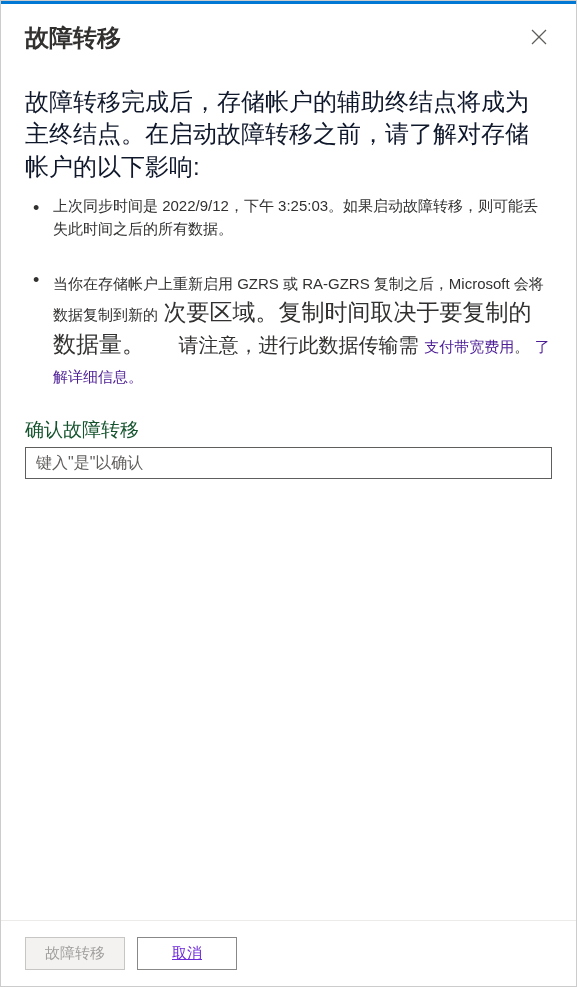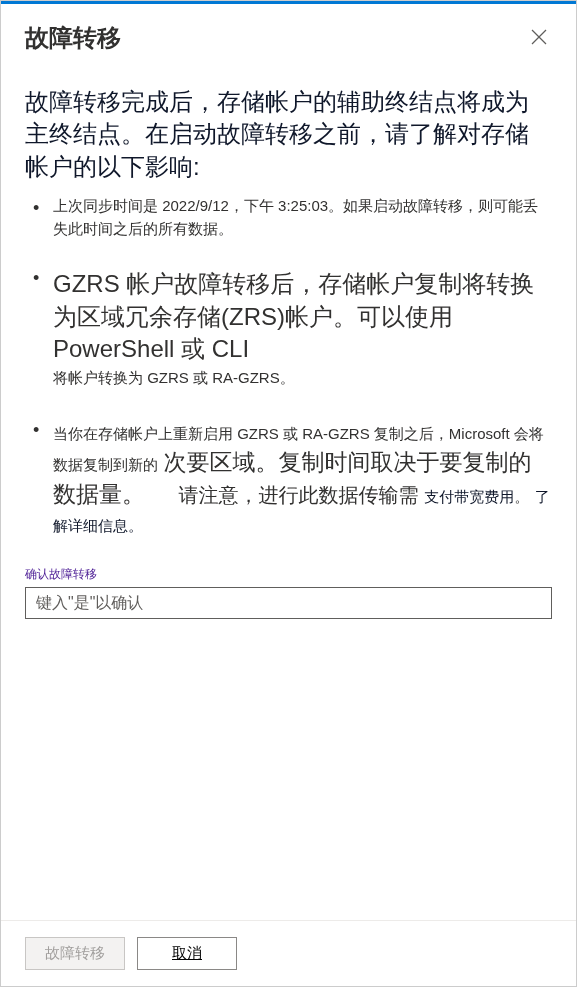--- a/index.html
+++ b/index.html
@@ -92,27 +92,27 @@
       margin-top: 34px;
     }
     .bullet-item.mixed-text .r2 {
       font-size: 20px;
       margin-left: 28px;
     }
     .bullet-item.mixed-text .r3 {
       font-size: 23px;
     }
     .link {
-      color: #0f172a;
+      color: #4c1d95;
       text-decoration: none;
       cursor: pointer;
     }
     .confirm-label {
-      font-size: 12px;
-      color: #4c1d95;
+      font-size: 19px;
+      color: #14532d;
       margin-top: 12px;
       margin-bottom: 4px;
       display: block;
     }
     .confirm-input {
       width: 100%;
       padding: 6px 10px;
       font-size: 16px;
       border: 1px solid #605e5c;
       color: #605e5c;
@@ -136,21 +136,21 @@
       border: 1px solid #8a8886;
       background: #ffffff;
     }
     .btn-primary {
       color: #a19f9d;
       border-color: #c8c6c4;
       background: #f3f2f1;
       cursor: not-allowed;
     }
     .btn-secondary {
-      color: #000000;
+      color: #6d28d9;
       background: #ffffff;
       text-decoration: underline;
     }
   </style>
 </head>
 <body>
 
 <div class="header">
   <div class="header-title">故障转移</div>
   <button class="close-button">
@@ -161,24 +161,20 @@
   </button>
 </div>
 
 <div class="content">
   <p class="intro-text">故障转移完成后，存储帐户的辅助终结点将成为主终结点。在启动故障转移之前，请了解对存储帐户的以下影响:</p>
 
   <ul class="bullet-list">
     <li class="bullet-item small-text">
       <span>上次同步时间是 2022/9/12，下午 3:25:03。如果启动故障转移，则可能丢失此时间之后的所有数据。</span>
     </li>
-    <li class="bullet-item large-text">
-      <span class="main-line">GZRS 帐户故障转移后，存储帐户复制将转换为区域冗余存储(ZRS)帐户。可以使用 PowerShell 或 CLI</span>
-      <span class="sub-line">将帐户转换为 GZRS 或 RA-GZRS。</span>
-    </li>
     <li class="bullet-item mixed-text">
       <span class="r1">当你在存储帐户上重新启用 GZRS 或 RA-GZRS 复制之后，Microsoft 会将数据复制到新的</span>
       <span class="r3">次要区域。复制时间取决于要复制的数据量。</span>
       <span class="r2">请注意，进行此数据传输需</span>
       <a class="link r1">支付带宽费用</a><span class="r1">。</span>
       <a class="link r1">了解详细信息。</a>
     </li>
   </ul>
 
   <label class="confirm-label">确认故障转移</label>

